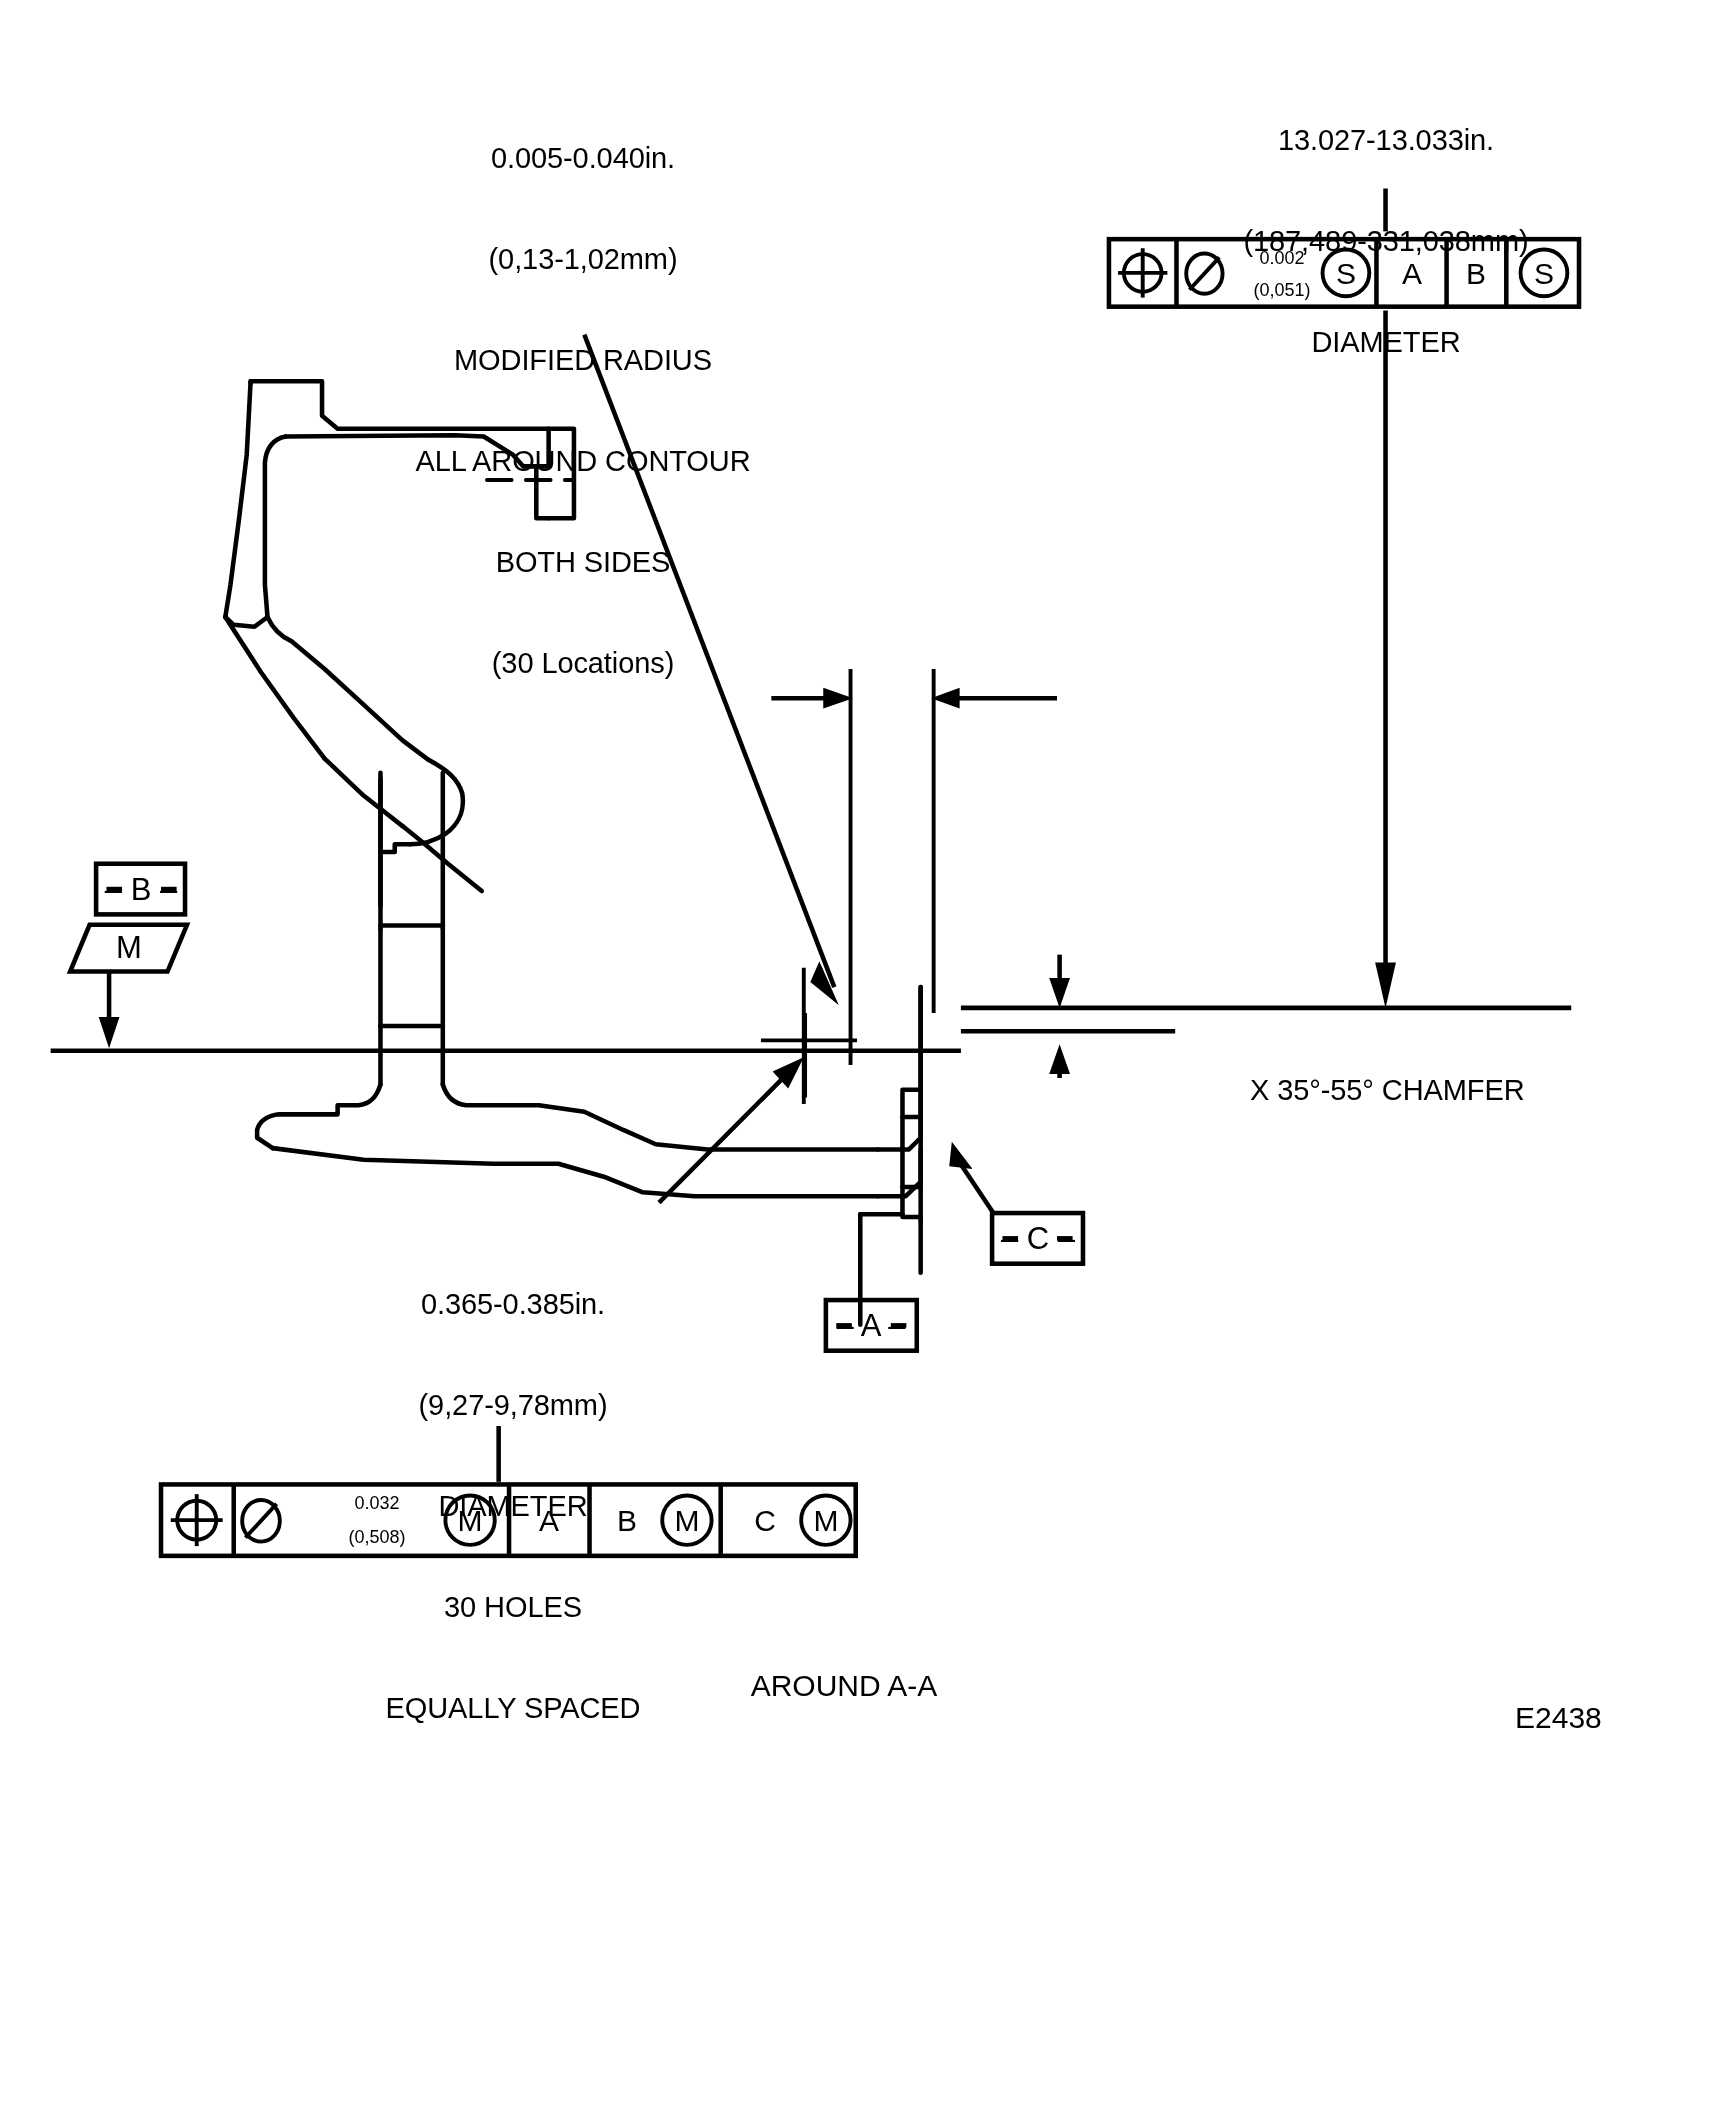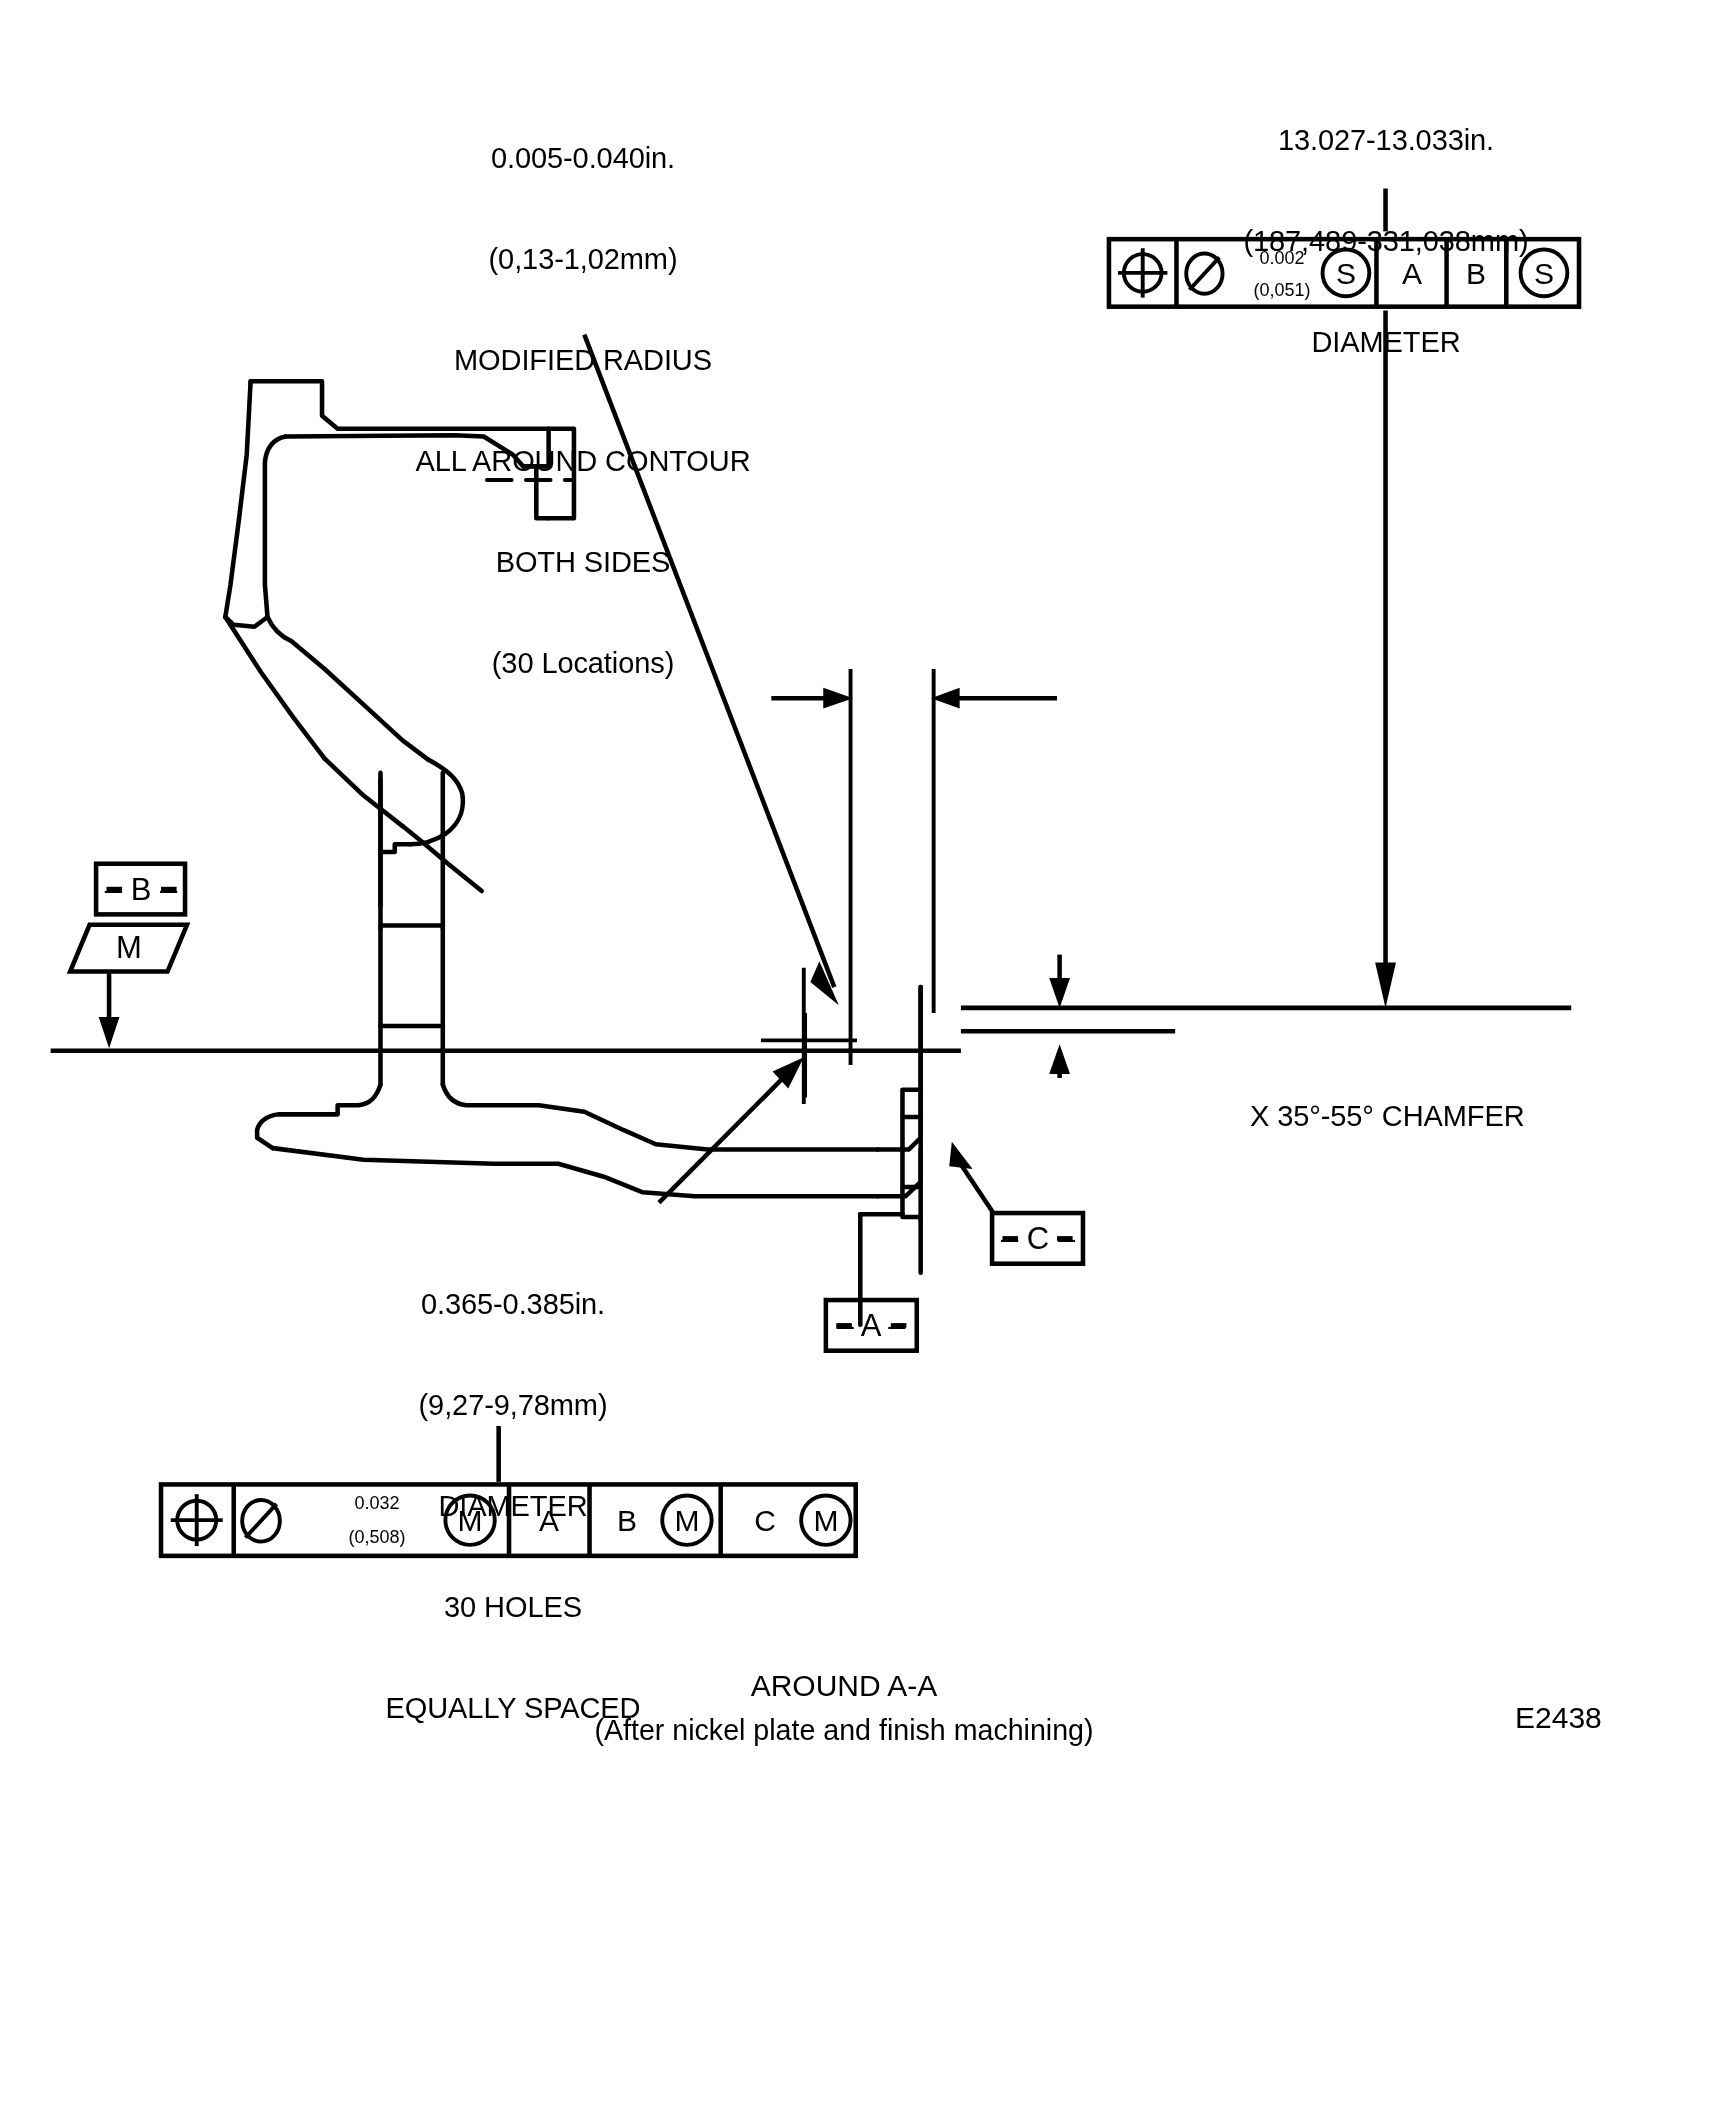--- a/index.html
+++ b/index.html
@@ -325,21 +325,21 @@
     <div>(30 Locations)</div>
   </div>
 
   <div class="txt note-block center" style="left:1386px; top:57px;">
     <div>13.027-13.033in.</div>
     <div>(187,489-331,038mm)</div>
     <div>DIAMETER</div>
   </div>
 
 
-  <div class="txt note-block left" style="left:1250px; top:1100px;">X 35°-55° CHAMFER</div>
+  <div class="txt note-block left" style="left:1250px; top:1074px;">X 35°-55° CHAMFER</div>
 
   <div class="txt note-block center" style="left:513px; top:1221px;">
     <div>0.365-0.385in.</div>
     <div>(9,27-9,78mm)</div>
     <div>DIAMETER</div>
     <div>30 HOLES</div>
     <div>EQUALLY SPACED</div>
   </div>
 
   <div class="fcf-txt fcf-val" style="left:1282px; top:258px;">0.002</div>
@@ -357,17 +357,16 @@
   <div class="fcf-txt fcf-ltr" style="left:687px; top:1521px;">M</div>
   <div class="fcf-txt fcf-ltr" style="left:765px; top:1521px;">C</div>
   <div class="fcf-txt fcf-ltr" style="left:826px; top:1521px;">M</div>
 
   <div class="fcf-txt datum-ltr" style="left:141px; top:890px;">– B –</div>
   <div class="fcf-txt datum-ltr" style="left:129px; top:948px;">M</div>
   <div class="fcf-txt datum-ltr" style="left:871px; top:1326px;">– A –</div>
   <div class="fcf-txt datum-ltr" style="left:1038px; top:1239px;">– C –</div>
 
   <div class="txt caption-main center" style="left:844px; top:1669px;">AROUND A-A</div>
-  <div class="txt caption-sub center" style="left:844px; top:1714px;">(After nickel plate and finish machining)</div>
   <div class="txt docnum left" style="left:1515px; top:1701px;">E2438</div>
 
 </div>
 
 
 </body></html>

